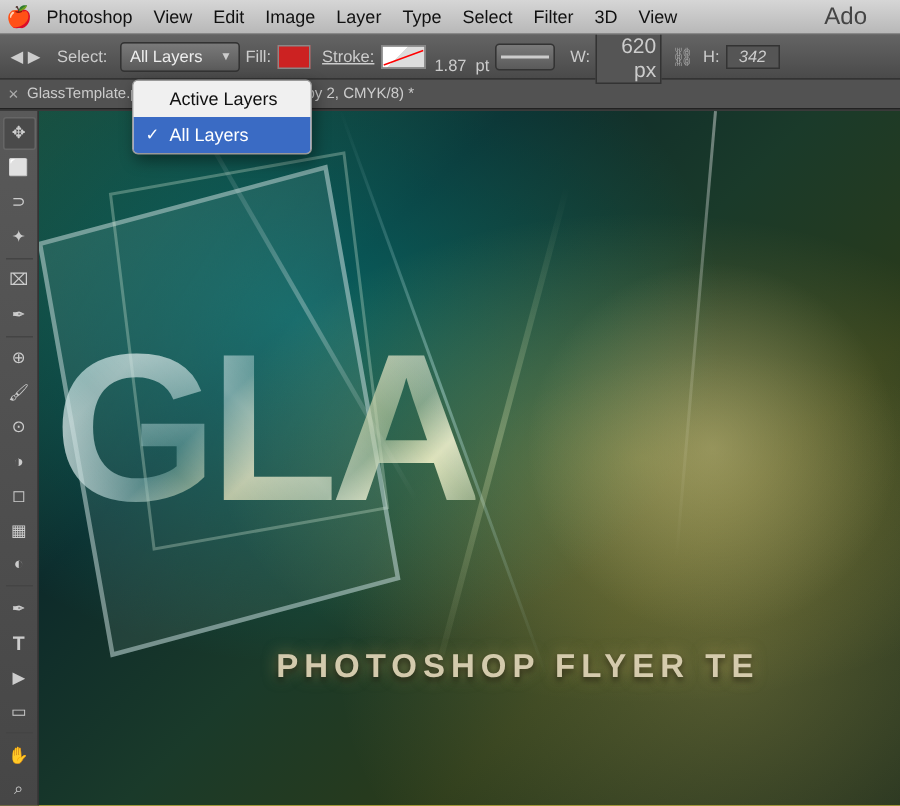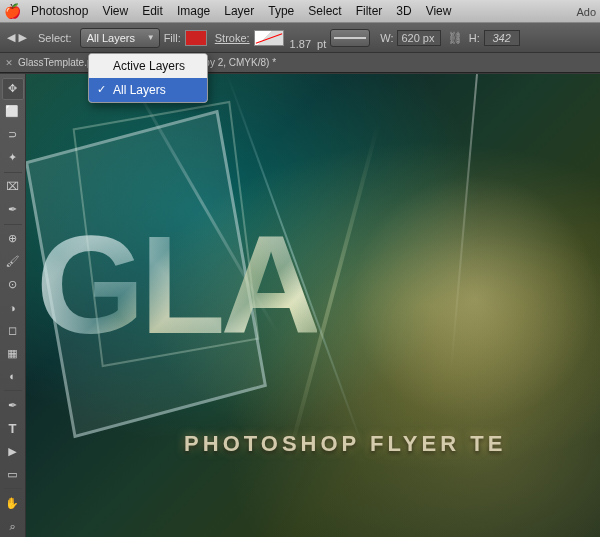--- a/index.html
+++ b/index.html
@@ -142,26 +142,26 @@
       height: 2px;
       background: #ccc;
     }
     .toolbar-w-label {
       color: #ccc;
       font-size: 11px;
       margin-left: 6px;
     }
     .toolbar-w-val {
       color: #ccc;
-      font-size: 11px;
+      font-size: 14px;
       background: #555;
       border: 1px solid #333;
       padding: 1px 3px;
       width: 44px;
-      text-align: left;
+      text-align: right;
     }
     .toolbar-chain {
       color: #aaa;
       font-size: 13px;
     }
     .toolbar-h-label {
       color: #ccc;
       font-size: 11px;
     }
     .toolbar-h-val {
@@ -423,23 +423,23 @@
     }
 
     
     .ado-text {
       position: absolute;
       top: 0;
       right: 0;
       height: 23px;
       display: flex;
       align-items: center;
-      padding-right: 4px;
+      padding-right: 22px;
       color: #444;
-      font-size: 11px;
+      font-size: 16px;
       font-weight: 500;
     }
   </style>
 </head>
 <body>
 
 <div class="menubar">
   <div class="menubar-apple">🍎</div>
   <div class="menubar-item app-name">Photoshop</div>
   <div class="menubar-item">View</div>

